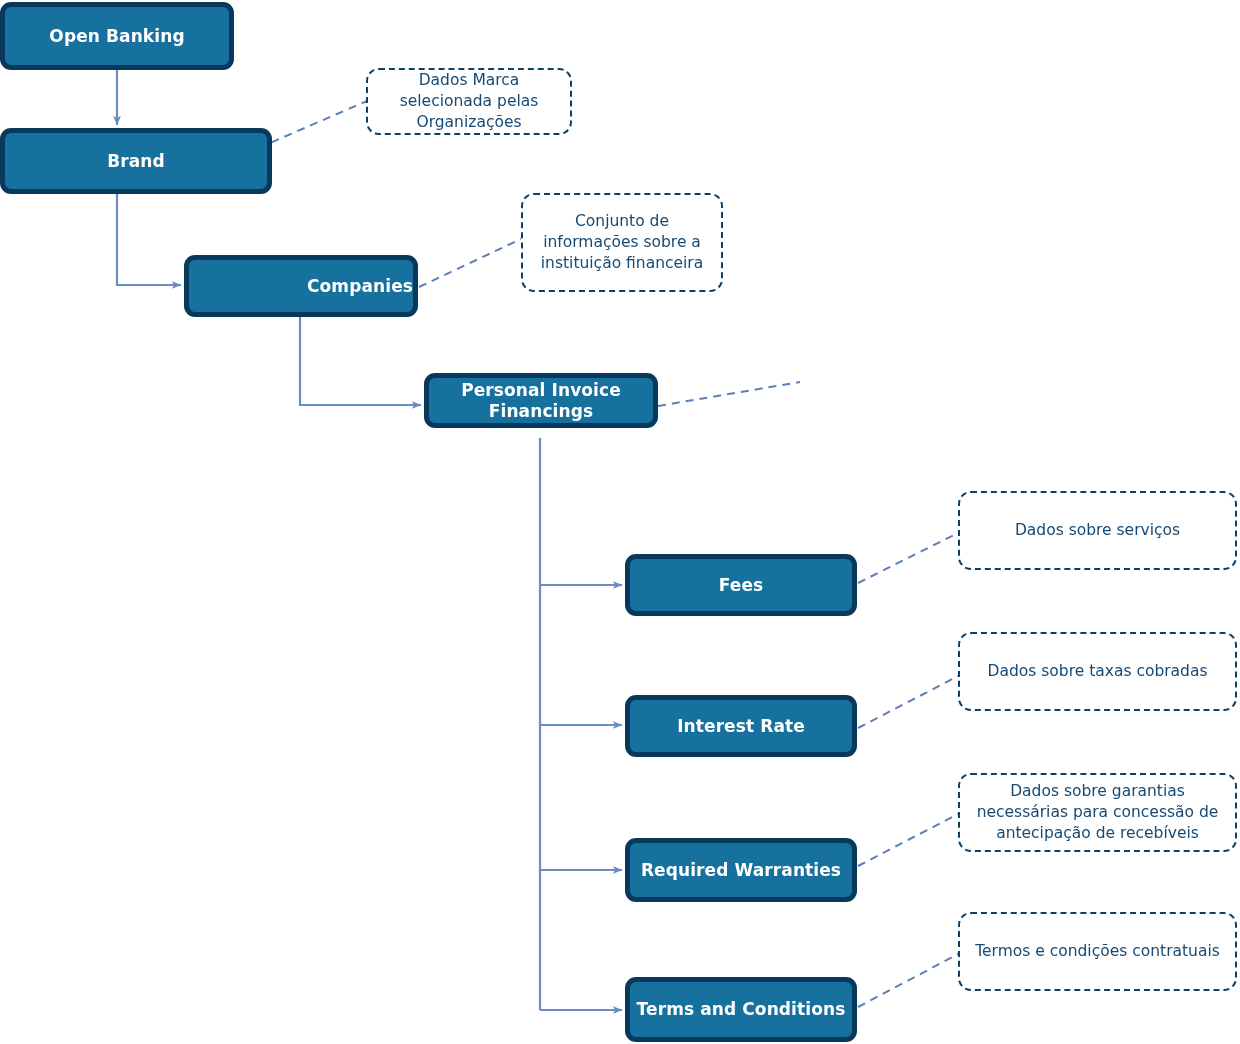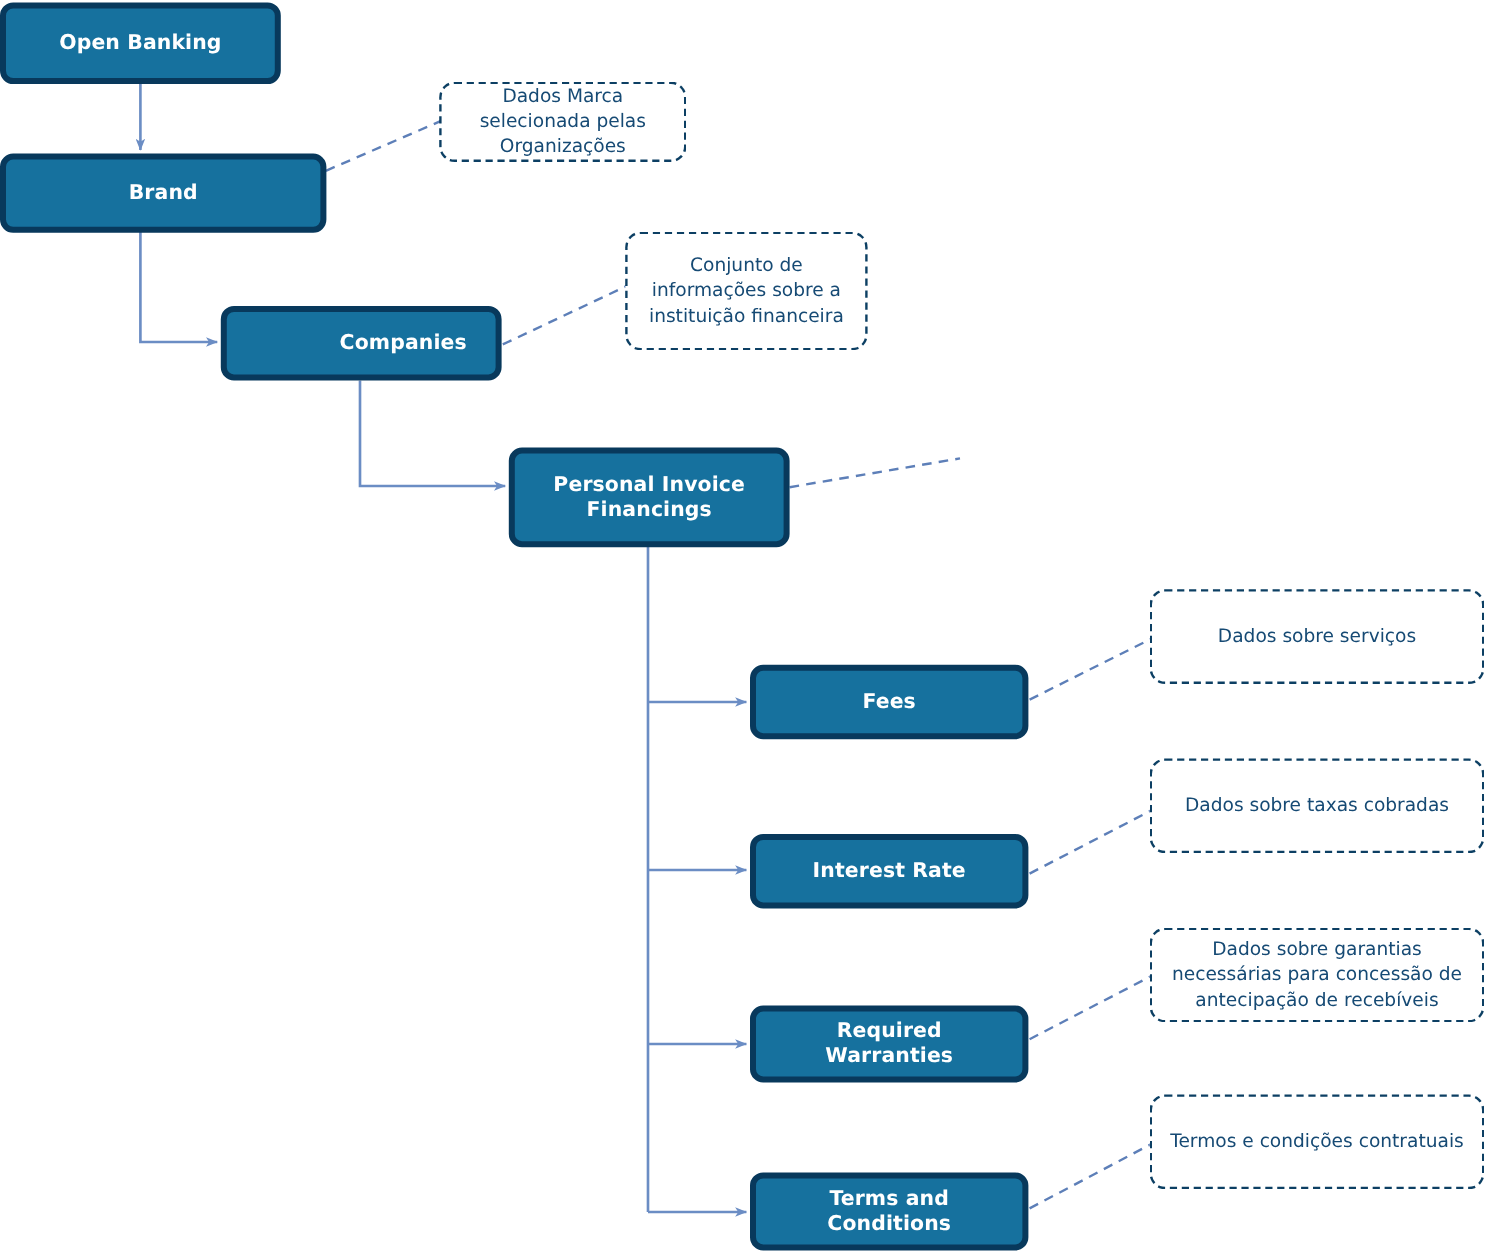--- a/index.html
+++ b/index.html
@@ -35,21 +35,21 @@
     border-radius: 11px;
     color: #ffffff;
     display: flex;
     align-items: center;
     justify-content: center;
     text-align: center;
     font-weight: bold;
     font-size: 17px;
     line-height: 1.22;
     letter-spacing: .1px;
-    padding: 2px 24px;
+    padding: 2px 0;
     z-index: 3;
   }
   .note-node {
     position: absolute;
     box-sizing: border-box;
     background: #ffffff;
     border: 2.5px dashed #0c3f63;
     border-radius: 13px;
     color: #164a74;
     display: flex;
@@ -104,21 +104,21 @@
   </div>
 
   <div class="entity-node" style="left:0px; top:128px; width:272px; height:66px;">
     <span>Brand</span>
   </div>
 
   <div class="entity-node" style="left:184px; top:255px; width:234px; height:62px;justify-content:flex-end;">
     <span>Companies</span>
   </div>
 
-  <div class="entity-node" style="left:424px; top:373px; width:234px; height:83px;">
+  <div class="entity-node" style="left:424px; top:373px; width:234px; height:55px;">
     <span style="display:block;">
       <span style="display:block;">Personal Invoice</span>
       <span style="display:block;">Financings</span>
     </span>
   </div>
 
   <div class="entity-node" style="left:625px; top:554px; width:232px; height:62px;">
     <span>Fees</span>
   </div>
 

